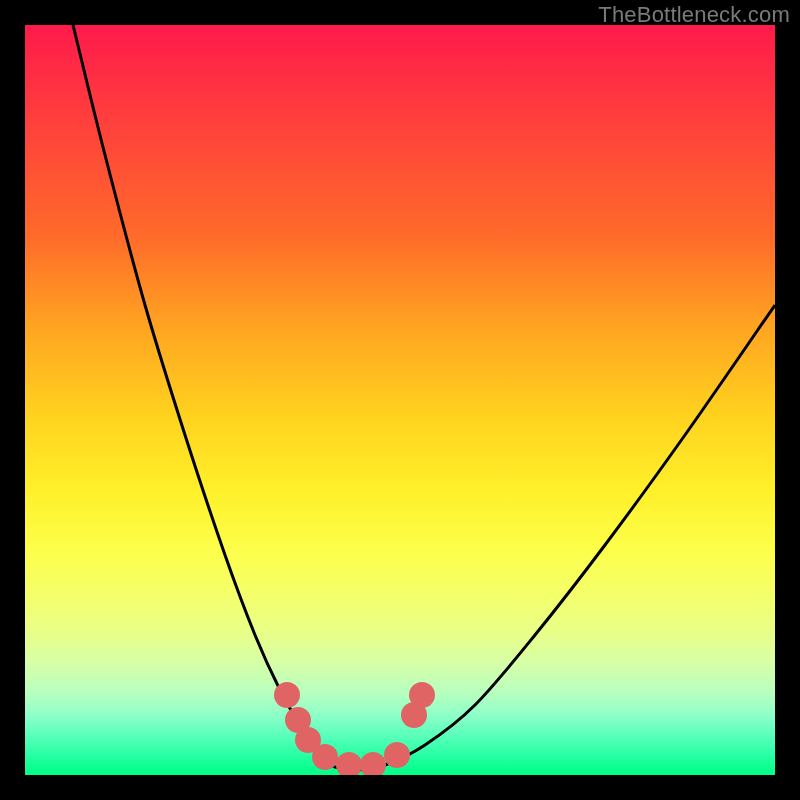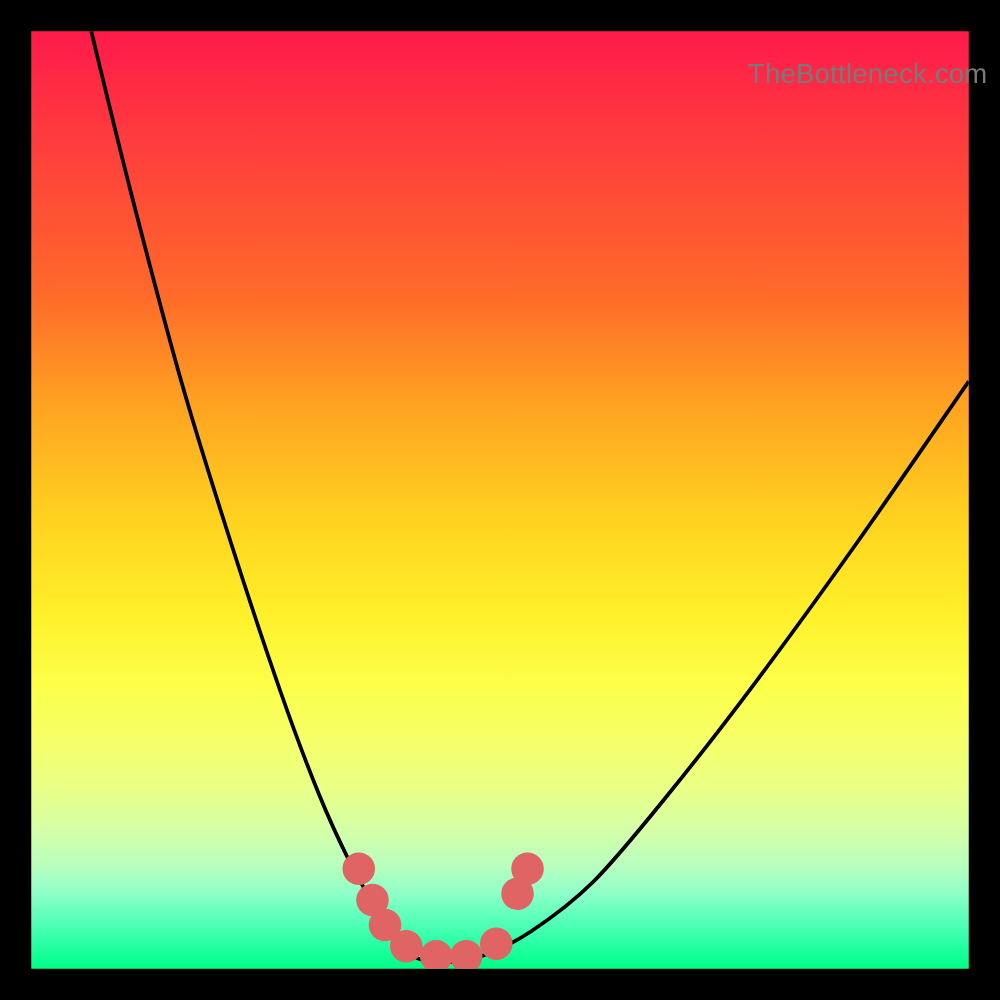--- a/index.html
+++ b/index.html
@@ -42,21 +42,20 @@
   .watermark {
     position: absolute;
     top: 2px;
     right: 10px;
     color: #7a7a7a;
     font-family: Arial, Helvetica, sans-serif;
     font-size: 22px;
     font-weight: 500;
     letter-spacing: 0.2px;
     user-select: none;
-    margin-top: 44px;
   }
   svg.curve {
     position: absolute;
     left: 0;
     top: 0;
     width: 750px;
     height: 750px;
   }
 </style>
 </head>

